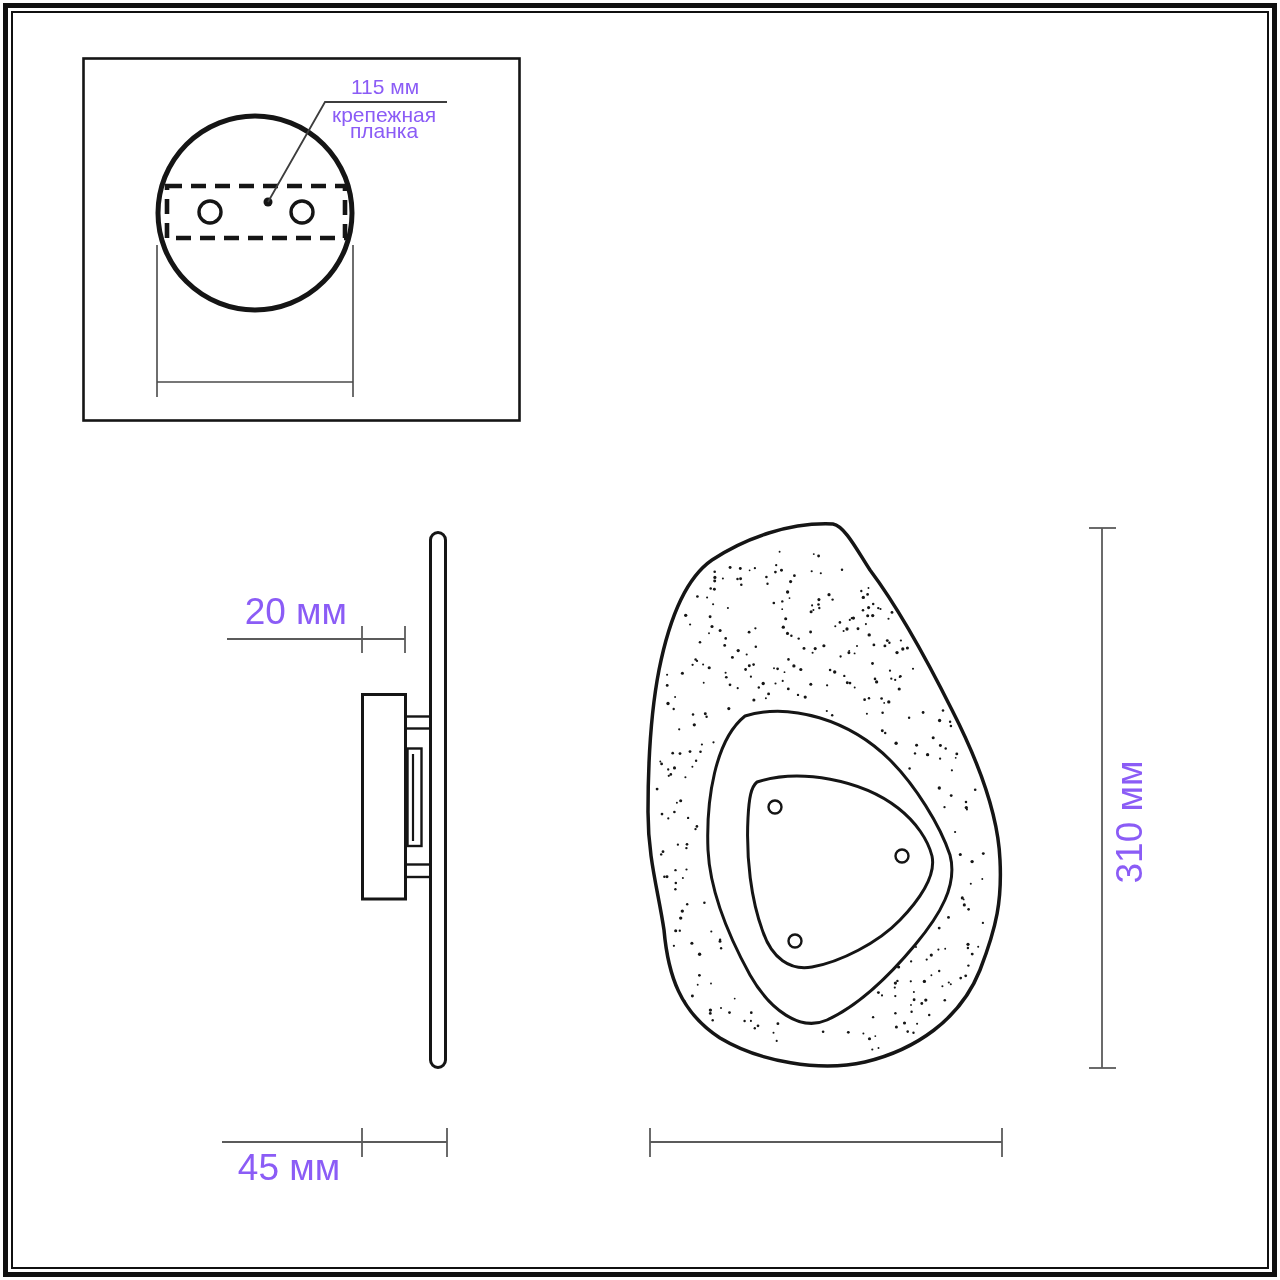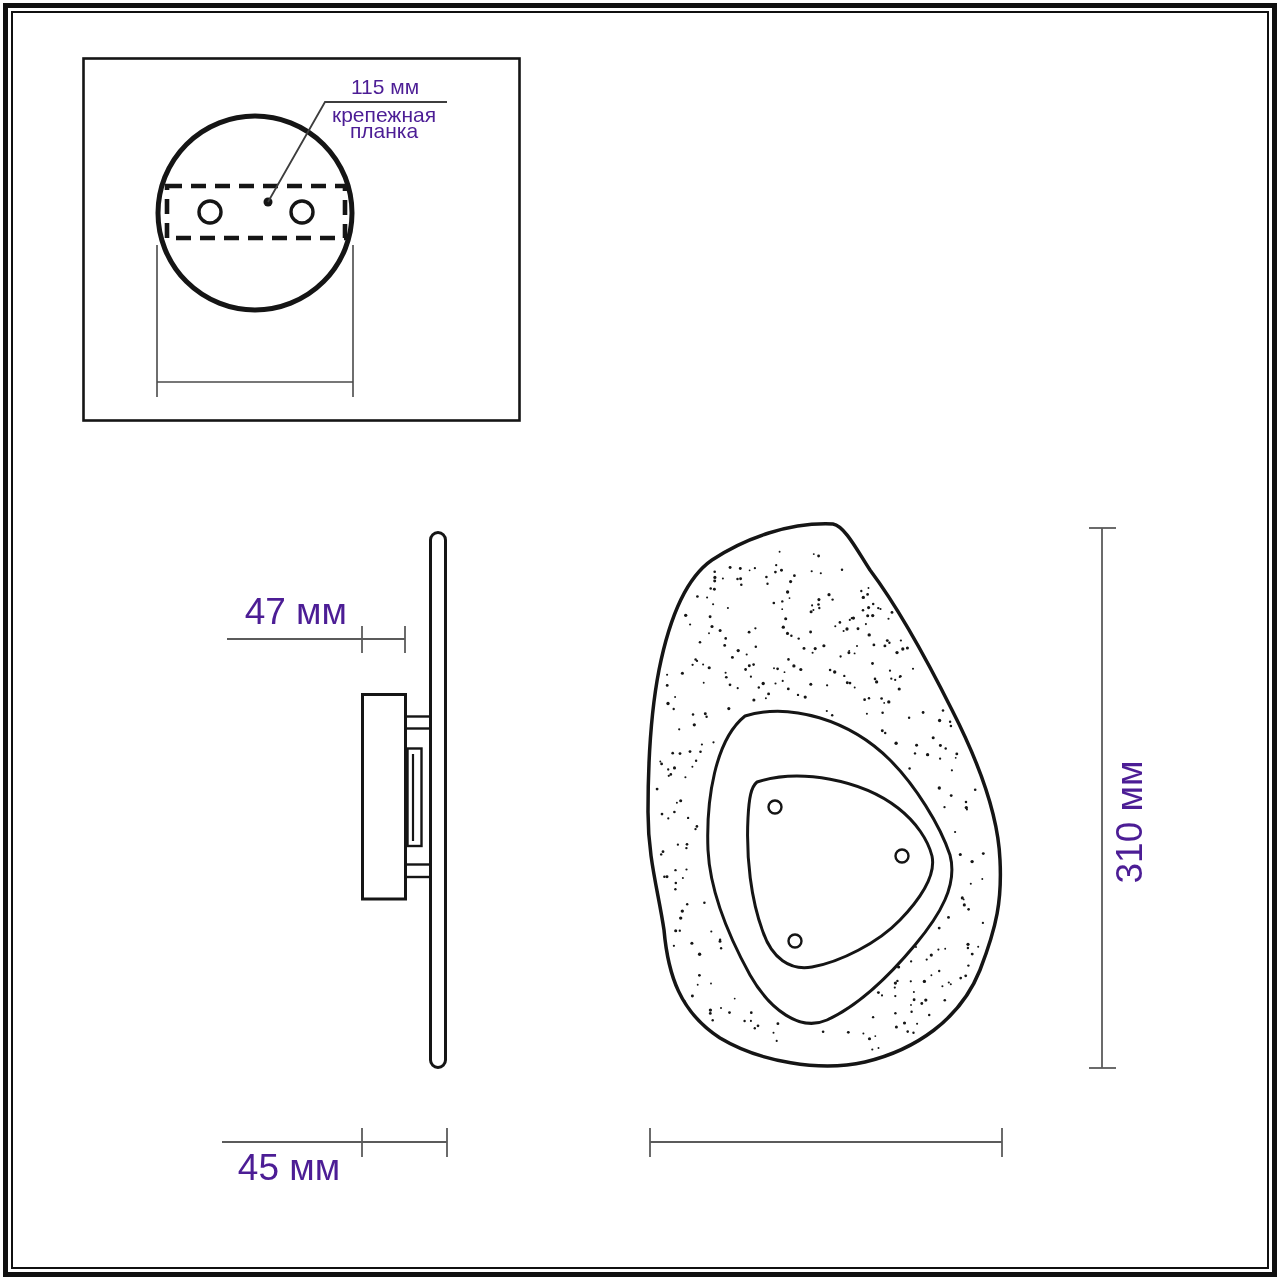--- a/index.html
+++ b/index.html
@@ -1,17 +1,17 @@
 <!DOCTYPE html>
 <html><head>
 <meta charset="utf-8">
 <style>
   html,body{margin:0;padding:0;background:#fff;}
   .page{position:relative;width:1280px;height:1280px;background:#fff;overflow:hidden;
-        font-family:"Liberation Sans",sans-serif;color:#4c1d95;}
+        font-family:"Liberation Sans",sans-serif;color:#8b5cf6;}
   .frame-outer{position:absolute;left:3px;top:3px;right:3px;bottom:3px;border:5px solid #101010;}
   .frame-inner{position:absolute;left:11px;top:11px;right:11px;bottom:11px;border:2px solid #101010;}
   svg.art{position:absolute;left:0;top:0;}
   .t{position:absolute;text-align:center;white-space:nowrap;}
   .t-small{font-size:21px;line-height:24px;}
   .t-dim{font-size:37px;line-height:40px;}
   .mount-label{line-height:16px;}
   .mount-label div{line-height:16px;}
   .rot90{transform:rotate(-90deg);transform-origin:center center;line-height:44px;height:44px;}
   .right{text-align:right;}
@@ -452,19 +452,19 @@
   </svg>
 
   <div class="t t-small" style="left:285px;top:75px;width:200px;">115 мм</div>
 
   <div class="t t-small mount-label" style="left:284px;top:107px;width:200px;">
     <div>крепежная</div>
     <div>планка</div>
   </div>
 
 
-  <div class="t t-dim right" style="left:147px;top:592px;width:200px;">47 мм</div>
+  <div class="t t-dim right" style="left:147px;top:592px;width:200px;">20 мм</div>
 
   <div class="t t-dim" style="left:189px;top:1148px;width:200px;">45 мм</div>
 
 
   <div class="t t-dim rot90" style="left:1030px;top:800px;width:200px;">310 мм</div>
 </div>
 
 </body></html>

